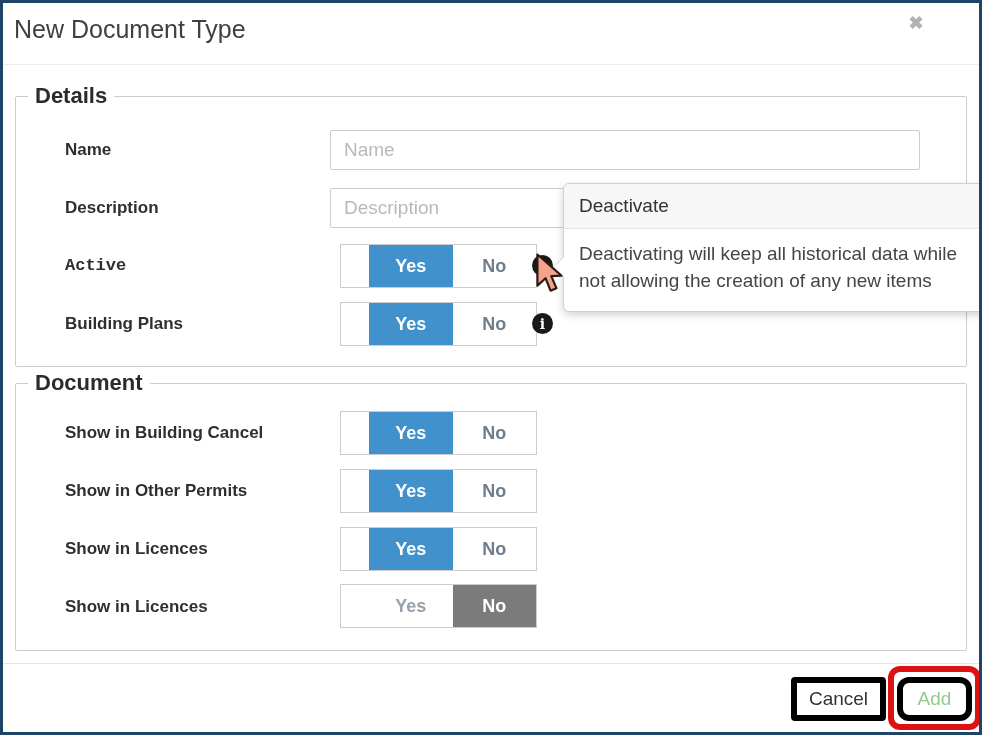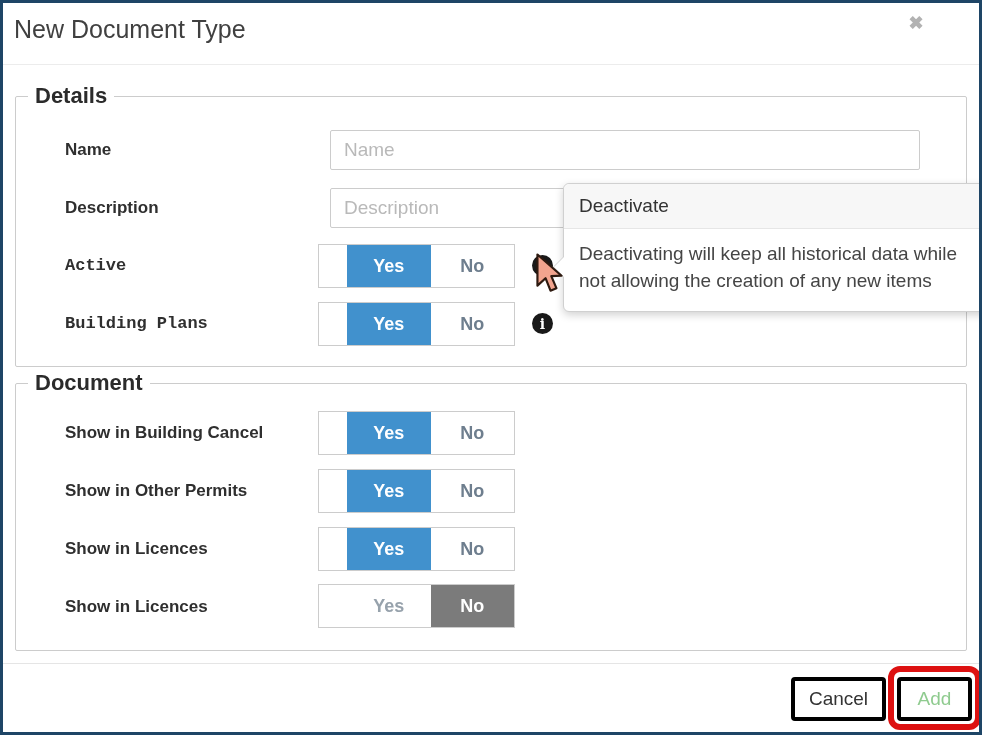--- a/index.html
+++ b/index.html
@@ -28,21 +28,21 @@
   .row-label { position:absolute; left:65px; font-size:17px; font-weight:600; color:#2f2f2f; line-height:20px; z-index:1; }
   
   .text-input {
     position:absolute; left:330px; width:590px; height:40px; border:1px solid #ccc;
     border-radius:2px; font-size:19px; padding:0 13px; color:#555; box-sizing:border-box;
     font-family:"Liberation Sans", sans-serif; z-index:1;
   }
   .text-input::placeholder { color:#b9b9b9; opacity:1; }
   
   .toggle {
-    position:absolute; left:318px; width:197px; height:44px; border:1px solid #ccc;
+    position:absolute; left:340px; width:197px; height:44px; border:1px solid #ccc;
     display:flex; box-sizing:border-box; background:#fff; z-index:1; cursor:pointer;padding-left:28px;
   }
   .seg { flex:1; display:flex; align-items:center; justify-content:center; font-size:18px; font-weight:600; }
   .seg.on-blue { background:#4191cd; color:#fff; font-weight:700; }
   .seg.off     { color:#6e7e8e; background:#fff; }
   .seg.on-gray { background:#7b7b7b; color:#fff; font-weight:700; }
   .seg.off-muted { color:#97a2ac; background:#fff; }
   
   .info-icon {
     position:absolute; left:532px; width:21px; height:21px; border-radius:50%;
@@ -65,25 +65,25 @@
   .popover-header {
     background:#f7f7f7; padding:11px 15px; font-size:19px; color:#333;
     border-bottom:1px solid #e6e6e6; border-radius:6px 6px 0 0;
   }
   .popover-body { padding:12px 15px 16px; font-size:19px; color:#454545; line-height:1.42; }
   
   .cursor { position:absolute; left:534px; top:253px; z-index:12; pointer-events:none; }
   
   .footer-line { position:absolute; left:0; top:663px; width:982px; height:1px; background:#e5e5e5; }
   .btn {
-    position:absolute; top:677px; height:44px; background:#fff; border:4px solid #000000;
+    position:absolute; top:677px; height:44px; background:#fff; border:6px solid #000000;
     border-radius:4px; font-size:19px; font-family:"Liberation Sans", sans-serif; cursor:pointer;
   }
   .btn-cancel { left:791px; width:95px; color:#333; }
-  .btn-add   { left:897px; width:75px; color:#8fcb8f; }
+  .btn-add   { left:897px; width:75px; color:#8fcb8f;border-radius:12px; }
   .red-ring {
     position:absolute; left:888px; top:666px; width:93px; height:64px;
     border:6px solid #dd1111; border-radius:12px; box-sizing:border-box;
     z-index:15; pointer-events:none;
   }
 </style>
 </head>
 <body>
 
 <div class="page">
@@ -102,21 +102,21 @@
   <div class="row-label" style="top:198px;">Description</div>
   <input class="text-input" style="top: 188px;" type="text" placeholder="Description">
 
   <div class="row-label" style="top:256px;font-family:Liberation Mono, monospace;">Active</div>
   <div class="toggle" style="top:244px;">
     <span class="seg on-blue">Yes</span>
     <span class="seg off">No</span>
   </div>
   <div class="info-icon" style="top:255px;">i</div>
 
-  <div class="row-label" style="top:314px;font-family:Liberation Mono, monospace;">Building Plans</div>
+  <div class="row-label" style="top:314px;">Building Plans</div>
   <div class="toggle" style="top:302px;">
     <span class="seg on-blue">Yes</span>
     <span class="seg off">No</span>
   </div>
   <div class="info-icon" style="top:313px;">i</div>
 
   <fieldset id="fs-modules">
     <legend>Document</legend>
   </fieldset>
 

